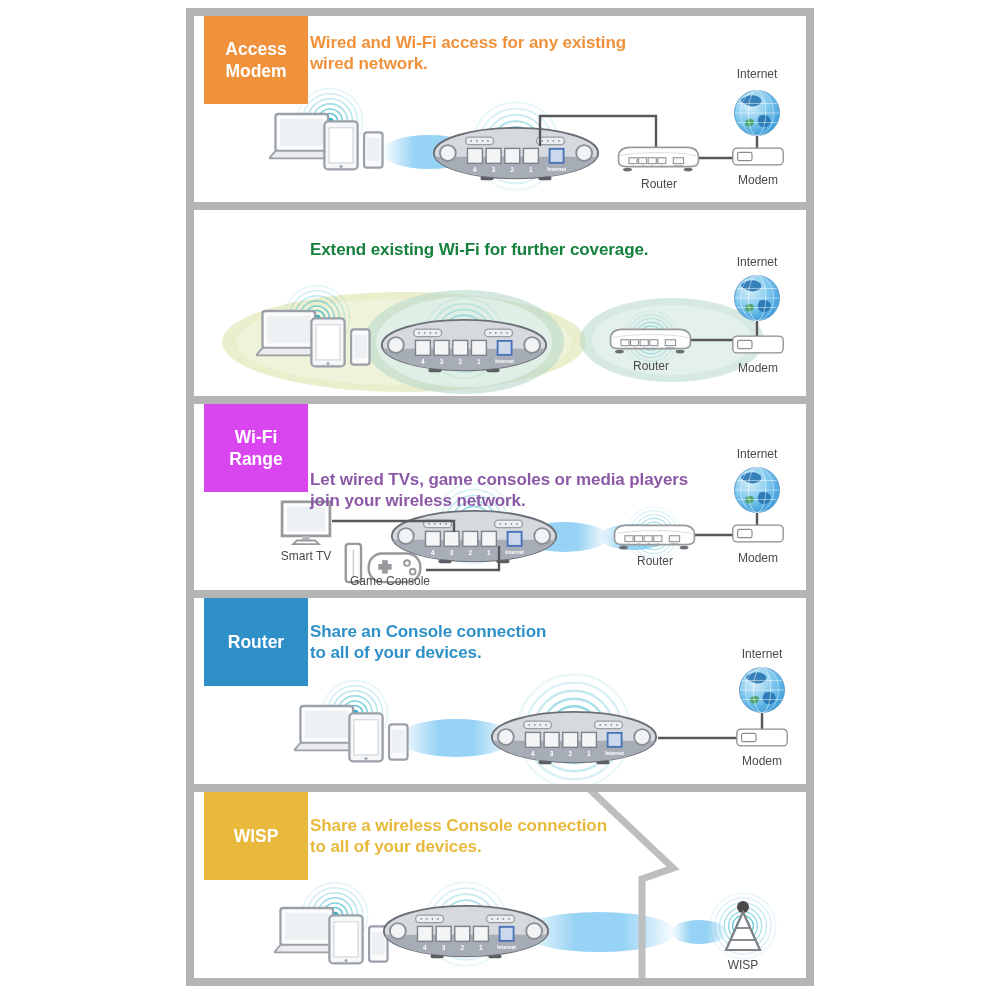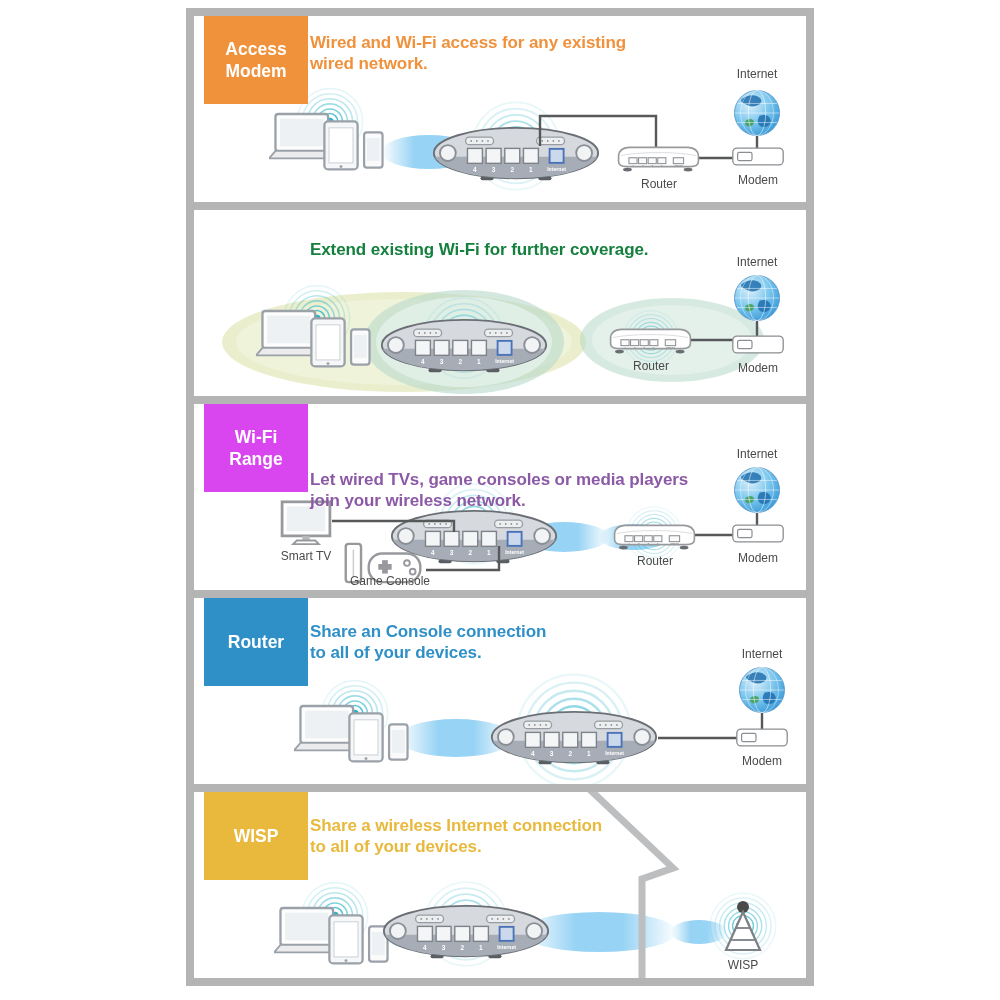--- a/index.html
+++ b/index.html
@@ -289,21 +289,21 @@
       <text class="lbl" x="568" y="60" text-anchor="middle">Internet</text>
       <text class="lbl" x="568" y="167" text-anchor="middle">Modem</text>
     </svg>
   </section>
 
   <section class="panel p-5">
     <div class="badge" style="background: rgb(232, 185, 60);">
       <span>WISP</span>
       <span></span>
     </div>
-    <div class="desc" style="color: rgb(232, 185, 60);">Share a wireless Internet connection to all of your devices.</div>
+    <div class="desc" style="color: rgb(232, 185, 60);">Share a wireless Console connection to all of your devices.</div>
     <svg class="diagram" viewBox="0 0 612 186">
       <ellipse cx="238" cy="142" rx="50" ry="17" fill="url(#beamGrad)"></ellipse>
       <ellipse cx="405" cy="140" rx="78" ry="20" fill="url(#beamGrad)"></ellipse>
       <ellipse cx="505" cy="140" rx="28" ry="12" fill="url(#beamGrad)"></ellipse>
       <use href="#sym-ripples" x="226" y="86" width="92" height="92"></use>
       <use href="#sym-devices" x="80" y="90" width="120" height="88"></use>
       <use href="#sym-main" x="188" y="112" width="168" height="56"></use>
       <polyline points="390,-8 479,76 448,87 448,192" fill="none" stroke="#bcbebf" stroke-width="7"></polyline>
       <use href="#sym-ripples" x="513" y="98" width="72" height="72"></use>
       <use href="#sym-tower" x="526" y="108" width="46" height="56"></use>

